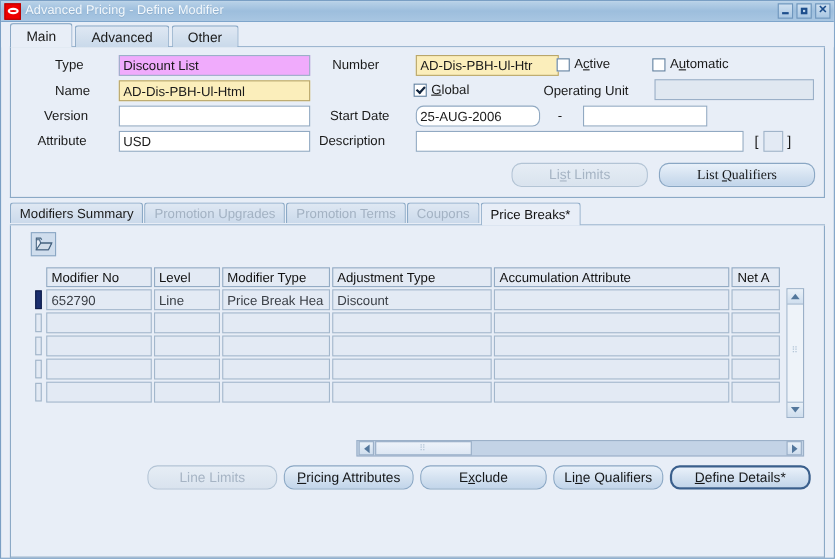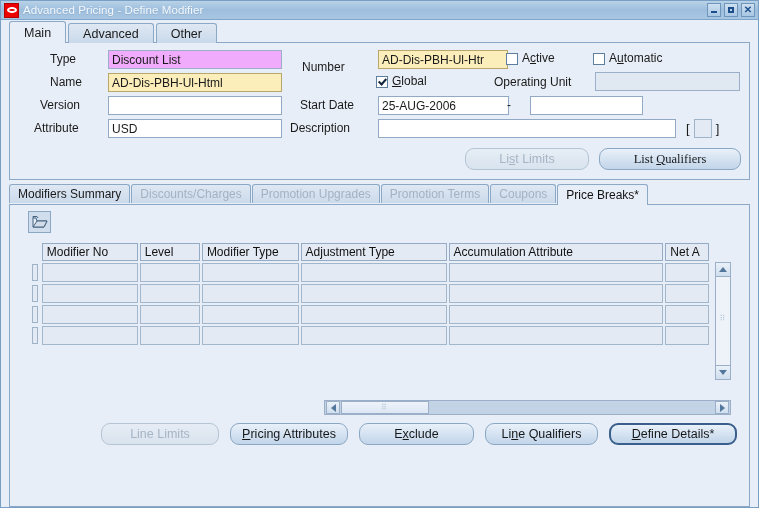--- a/index.html
+++ b/index.html
@@ -363,21 +363,21 @@
     flex: 0 0 auto;
   }
   .hs-space { flex: 1 1 auto; }
 
   
   #bottom-bar {
     flex: 0 0 auto;
     display: flex;
     justify-content: flex-end;
     align-items: center;
-    gap: 11px;
+    gap: 6px;
     padding: 8px 12px 10px 0;
   }
 
   .tri { width:0;height:0; }
   .tri.up    { border-left:4px solid transparent;border-right:4px solid transparent;border-bottom:5px solid #53779c; }
   .tri.down  { border-left:4px solid transparent;border-right:4px solid transparent;border-top:5px solid #53779c; }
   .tri.left  { border-top:4px solid transparent;border-bottom:4px solid transparent;border-right:5px solid #53779c; }
   .tri.right { border-top:4px solid transparent;border-bottom:4px solid transparent;border-left:5px solid #53779c; }
 </style>
 </head>
@@ -422,21 +422,21 @@
 
     <div class="lbl" style="position:absolute;left:40px;top:32px;width:50px;">Name</div>
     <input class="fld required" style="position: absolute; left: 98px; top: 30px; width: 174px;" value="AD-Dis-PBH-Ul-Html">
 
     <div class="lbl" style="position:absolute;left:30px;top:55px;width:60px;">Version</div>
     <input class="fld" style="position: absolute; left: 98px; top: 53px; width: 174px;" value="">
 
     <div class="lbl" style="position:absolute;left:24px;top:78px;width:66px;">Attribute</div>
     <input class="fld" style="position: absolute; left: 98px; top: 76px; width: 174px;" value="USD">
 
-    <div class="lbl" style="position:absolute;left:292px;top:9px;width:72px;margin-top:8px;">Number</div>
+    <div class="lbl" style="position:absolute;left:292px;top:9px;width:72px;">Number</div>
     <input class="fld required" style="position: absolute; left: 368px; top: 7px; width: 130px;" value="AD-Dis-PBH-Ul-Htr">
 
     <div class="cbwrap" style="position:absolute;left:496px;top:8px;">
       <div class="cbox"></div>
       <span class="cblabel"><span>A</span><span class="mn">c</span><span>tive</span></span>
     </div>
 
     <div class="cbwrap" style="position:absolute;left:583px;top:8px;">
       <div class="cbox"></div>
       <span class="cblabel"><span>A</span><span class="mn">u</span><span>tomatic</span></span>
@@ -444,21 +444,21 @@
 
     <div class="cbwrap" style="position:absolute;left:366px;top:31px;">
       <div class="cbox checked"></div>
       <span class="cblabel"><span class="mn">G</span><span>lobal</span></span>
     </div>
 
     <div class="lbl" style="position:absolute;left:484px;top:32px;width:100px;">Operating Unit</div>
     <input class="fld blank" style="position: absolute; left: 585px; top: 29px; width: 145px;" value="">
 
     <div class="lbl" style="position:absolute;left:290px;top:55px;width:74px;">Start Date</div>
-    <input class="fld" style="position: absolute; left: 368px; top: 53px; width: 131px;" value="25-AUG-2006">
+    <input class="fld" style="position: absolute; left: 368px; top: 53px; width: 113px; border-radius: 7px;" value="25-AUG-2006">
     <div style="position:absolute;left:497px;top:55px;font-size:12px;color:#1a1a1a;">-</div>
     <input class="fld" style="position: absolute; left: 520px; top: 53px; width: 113px;" value="">
 
     <div class="lbl" style="position:absolute;left:280px;top:78px;width:84px;">Description</div>
     <input class="fld" style="position: absolute; left: 368px; top: 76px; width: 298px;" value="">
 
     <div style="position:absolute;left:676px;top:76px;display:flex;align-items:center;gap:4px;">
       <span style="font-size:13px;color:#1a1a1a;">[</span>
       <span style="width:18px;height:19px;border:1px solid #a0b4c9;background:#e3eaf4;display:block;"></span>
       <span style="font-size:13px;color:#1a1a1a;">]</span>
@@ -468,23 +468,20 @@
       <span><span>Li</span><span class="mn">s</span><span>t Limits</span></span>
     </div>
     <div class="btn" style="position:absolute;left:589px;top:105px;width:142px;font-family:Liberation Serif, serif;">
       <span><span>List </span><span class="mn">Q</span><span>ualifiers</span></span>
     </div>
   </div>
 
   <div id="lower-tabs">
     <div class="ltab">
         <span>Modifiers Summary</span>
-      </div>
-    <div class="ltab dim">
-        <span>Discounts/Charges</span>
       </div>
     <div class="ltab dim">
         <span>Promotion Upgrades</span>
       </div>
     <div class="ltab dim">
         <span>Promotion Terms</span>
       </div>
     <div class="ltab dim">
         <span>Coupons</span>
       </div>
@@ -524,20 +521,31 @@
               <th>Level</th>
               <th>Modifier Type</th>
               <th>Adjustment Type</th>
               <th>Accumulation Attribute</th>
               <th>Net A</th>
             </tr>
           </thead>
           <tbody>
             <tr>
               <td class="rowmark">
+                  <div class="marker sel"></div>
+                </td>
+              <td>652790</td>
+              <td>Line</td>
+              <td>Price Break Hea</td>
+              <td>Discount</td>
+              <td></td>
+              <td></td>
+            </tr>
+            <tr>
+              <td class="rowmark">
                   <div class="marker"></div>
                 </td>
               <td></td>
               <td></td>
               <td></td>
               <td></td>
               <td></td>
               <td></td>
             </tr>
             <tr>
@@ -606,21 +614,21 @@
     <div id="bottom-bar">
       <div class="btn disabled" style="width:118px;">
         <span><span>Line Limits</span><span class="mn"></span><span></span></span>
       </div>
       <div class="btn" style="width:118px;">
         <span><span></span><span class="mn">P</span><span>ricing Attributes</span></span>
       </div>
       <div class="btn" style="width:115px;">
         <span><span>E</span><span class="mn">x</span><span>clude</span></span>
       </div>
-      <div class="btn" style="width:113px;">
+      <div class="btn" style="width:100px;">
         <span><span>Li</span><span class="mn">n</span><span>e Qualifiers</span></span>
       </div>
       <div class="btn focused" style="width:128px;">
         <span><span></span><span class="mn">D</span><span>efine Details*</span></span>
       </div>
     </div>
 
   </div>
 </div>
 

